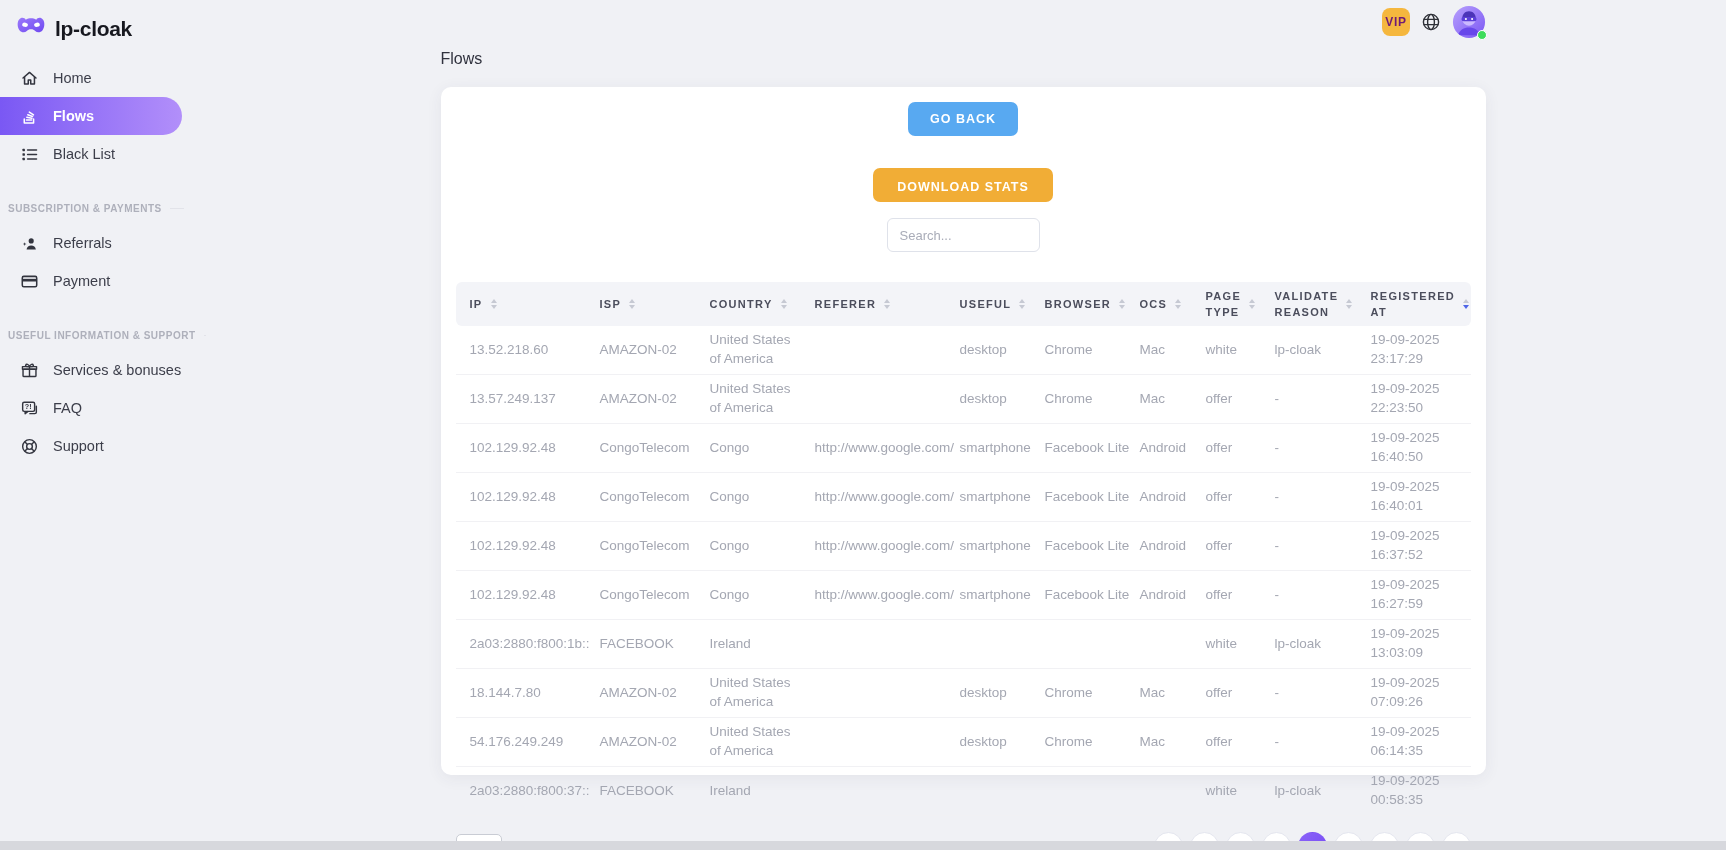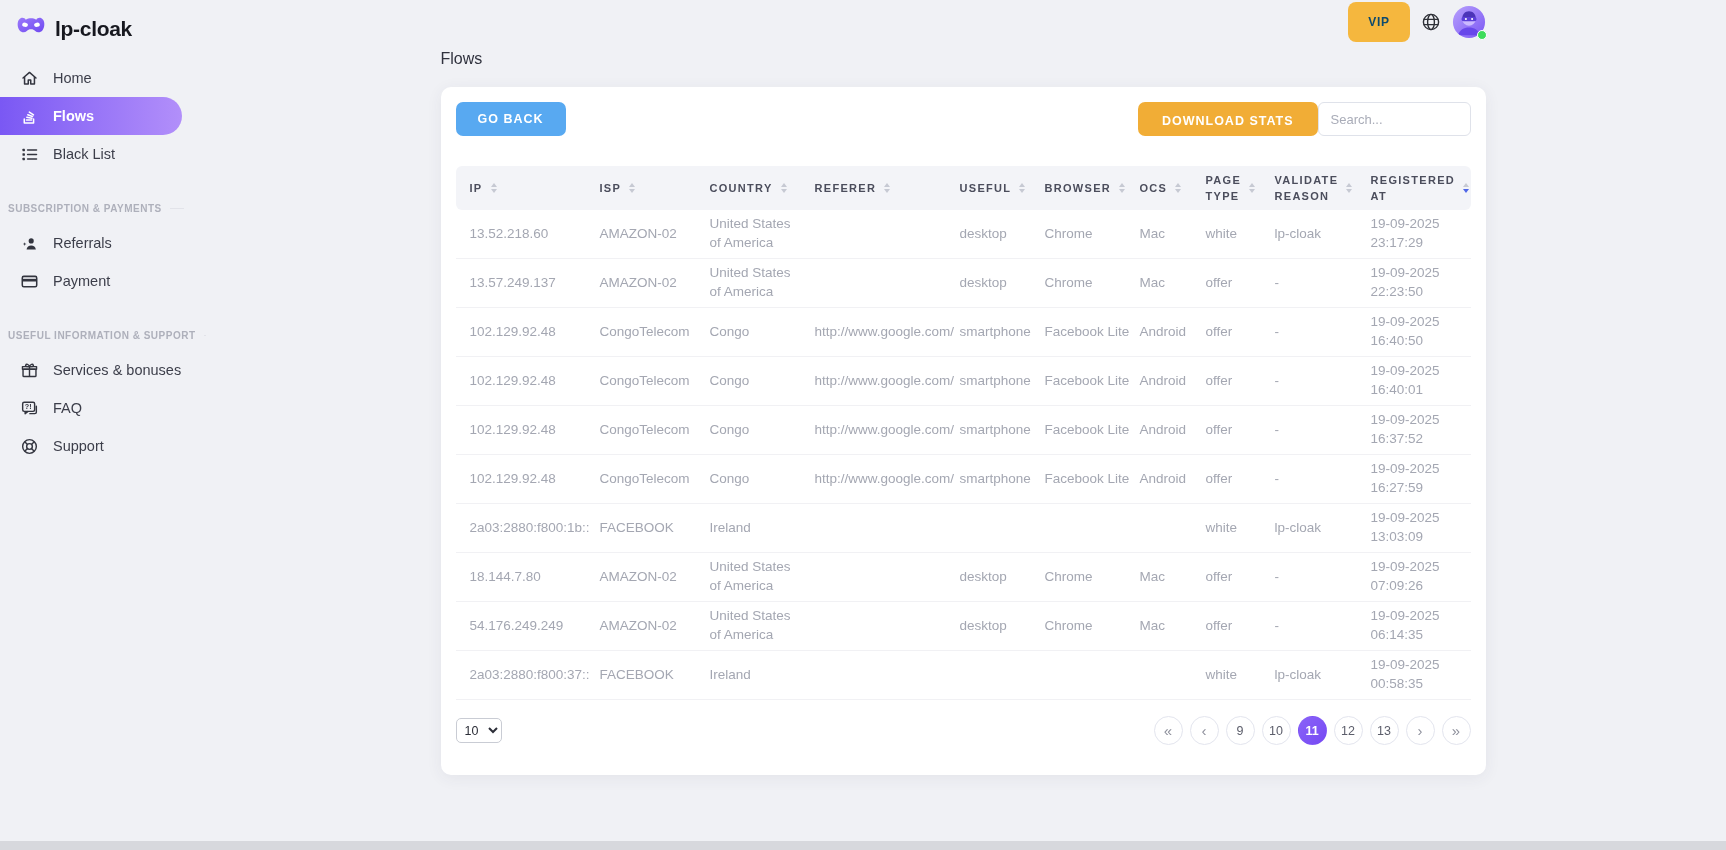--- a/index.html
+++ b/index.html
@@ -18,31 +18,31 @@
   .nav-item.active { width:182px; background:linear-gradient(90deg,#7a58f4,#b28ffa);
     border-radius:0 50px 50px 0; color:#fff; font-weight:bold; }
   .nav-item.active .ic { color:#fff; }
   .section-title { display:flex; align-items:center; gap:8px; margin:30px 0 10px; padding-left:8px;
     font-size:10px; font-weight:bold; letter-spacing:.5px; color:#aeb0bb; white-space:nowrap; }
   .section-title .line { flex:1; height:1px; background:#e2e3e9; margin-right:16px; min-width:2px; }
   
   .main { flex:1; display:flex; flex-direction:column; align-items:center; }
   .container { width:1045px; }
   .topbar { display:flex; justify-content:flex-end; align-items:center; gap:11px; padding-top:3px; height:40px; }
-  .vip-btn { height:40px; padding:0 20px; border:none; border-radius:8px; background:#f5b73e;
-    color:#0c4a6e; font-size:12px; font-weight:bold; letter-spacing:.6px; cursor:pointer; }
+  .vip-btn { height:28px; padding:0 3px; border:none; border-radius:8px; background:#f5b73e;
+    color:#701a75; font-size:12px; font-weight:bold; letter-spacing:.6px; cursor:pointer; }
   .globe { color:#2e3037; display:flex; cursor:pointer; }
   .avatar-wrap { position:relative; width:34px; height:34px; cursor:pointer; }
   .status-dot { position:absolute; right:-1px; bottom:-1px; width:10px; height:10px; border-radius:50%;
     background:#3ddc5a; border:1.5px solid #fff; }
   .page-title { font-size:16px; font-weight:500; color:#30323e; margin:10px 0 19px; }
   
   .card { width:1045px; height:688px; background:#fff; border-radius:10px; padding:15px;
     box-shadow:0 3px 16px rgba(55,60,90,.07); }
-  .toolbar { display:flex; align-items:center; gap:0; margin-bottom:30px; }
+  .toolbar { display:flex; align-items:center; gap:16px; margin-bottom:30px;flex-direction:column; }
   .toolbar .spacer { flex:1; }
   .btn { height:34px; border:none; border-radius:7px; color:#fff; font-weight:bold;
     font-size:12.5px; letter-spacing:1px; cursor:pointer; font-family:inherit; }
   .btn-back { background:#58a9f1; padding:0 22px; }
   .btn-stats { background:#f1ad36; padding:12px 24px; }
   .search-input { width:153px; height:34px; border:1px solid #dfe2ea; border-radius:6px;
     padding:0 12px; font-size:13px; color:#b91c1c; background:#fff; font-family:inherit; }
   .search-input::placeholder { color:#a9acb8; }
   
   table { width:100%; border-collapse:separate; border-spacing:0; table-layout:fixed; }

